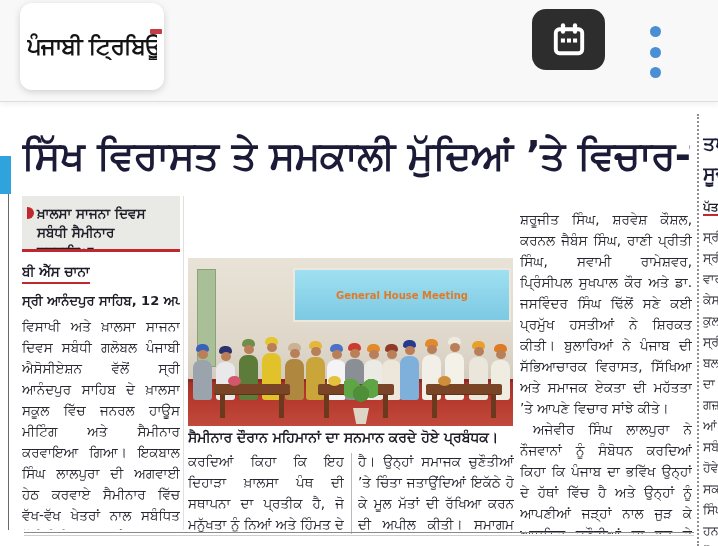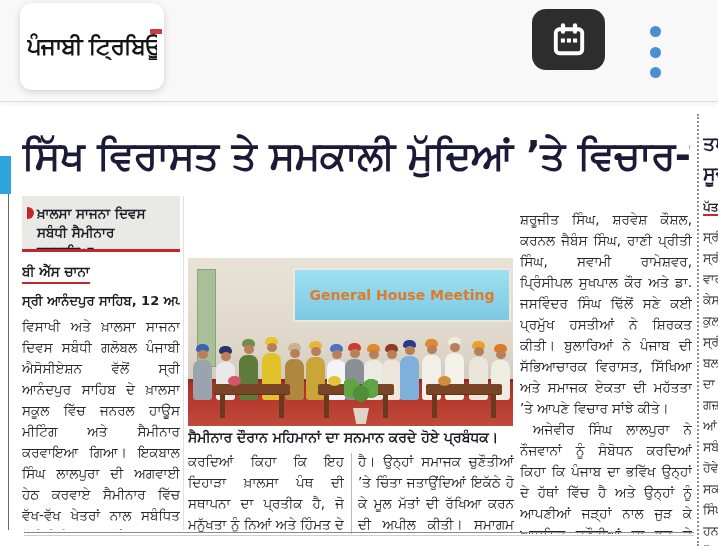--- a/index.html
+++ b/index.html
@@ -50,21 +50,21 @@
 
   
   .photo{left:188px;top:156px;width:325px;height:168px;overflow:hidden;
          background:linear-gradient(#e9e3d7 0%,#ddd6c8 55%,#d5cec0 70%);}
   .ph-door{position:absolute;left:9px;top:11px;width:17px;height:96px;background:#a9bf97;
            border:1px solid #8aa37b;}
   .ph-banner{position:absolute;left:105px;top:10px;width:214px;height:50px;
              background:linear-gradient(#9fe0f1,#7cc9e3);border:2px solid #ece8de;
              display:flex;flex-direction:column;align-items:center;justify-content:center;overflow:hidden;}
   .ph-banner .b1{font-size:11px;font-weight:800;color:#d9372a;letter-spacing:.5px;white-space:nowrap;}
-  .ph-banner .b2{font-size:14px;font-weight:700;color:#e07a28;white-space:nowrap;}
+  .ph-banner .b2{font-size:10px;font-weight:700;color:#e07a28;white-space:nowrap;}
   .ph-floor{position:absolute;left:0;bottom:0;width:100%;height:44px;
             background:linear-gradient(#a03228,#b5362b 30%,#c04a3c);}
   .ph-floor-edge{position:absolute;left:0;bottom:44px;width:100%;height:3px;background:#8e2a22;}
   .ph-table{position:absolute;bottom:8px;height:34px;}
   .ph-table .top{height:10px;background:#7a4526;border-radius:2px;box-shadow:0 1px 0 #5d3419;}
   .ph-table .legs{display:flex;justify-content:space-between;padding:0 6px;}
   .ph-table .legs i{display:block;width:5px;height:24px;background:#6b3a1e;}
   .ph-bouquet{position:absolute;width:13px;height:10px;border-radius:50%;}
   .ph-plant{position:absolute;left:160px;bottom:2px;width:26px;height:40px;}
   .ph-plant .leaves{position:absolute;left:-4px;top:-6px;width:34px;height:26px;background:

